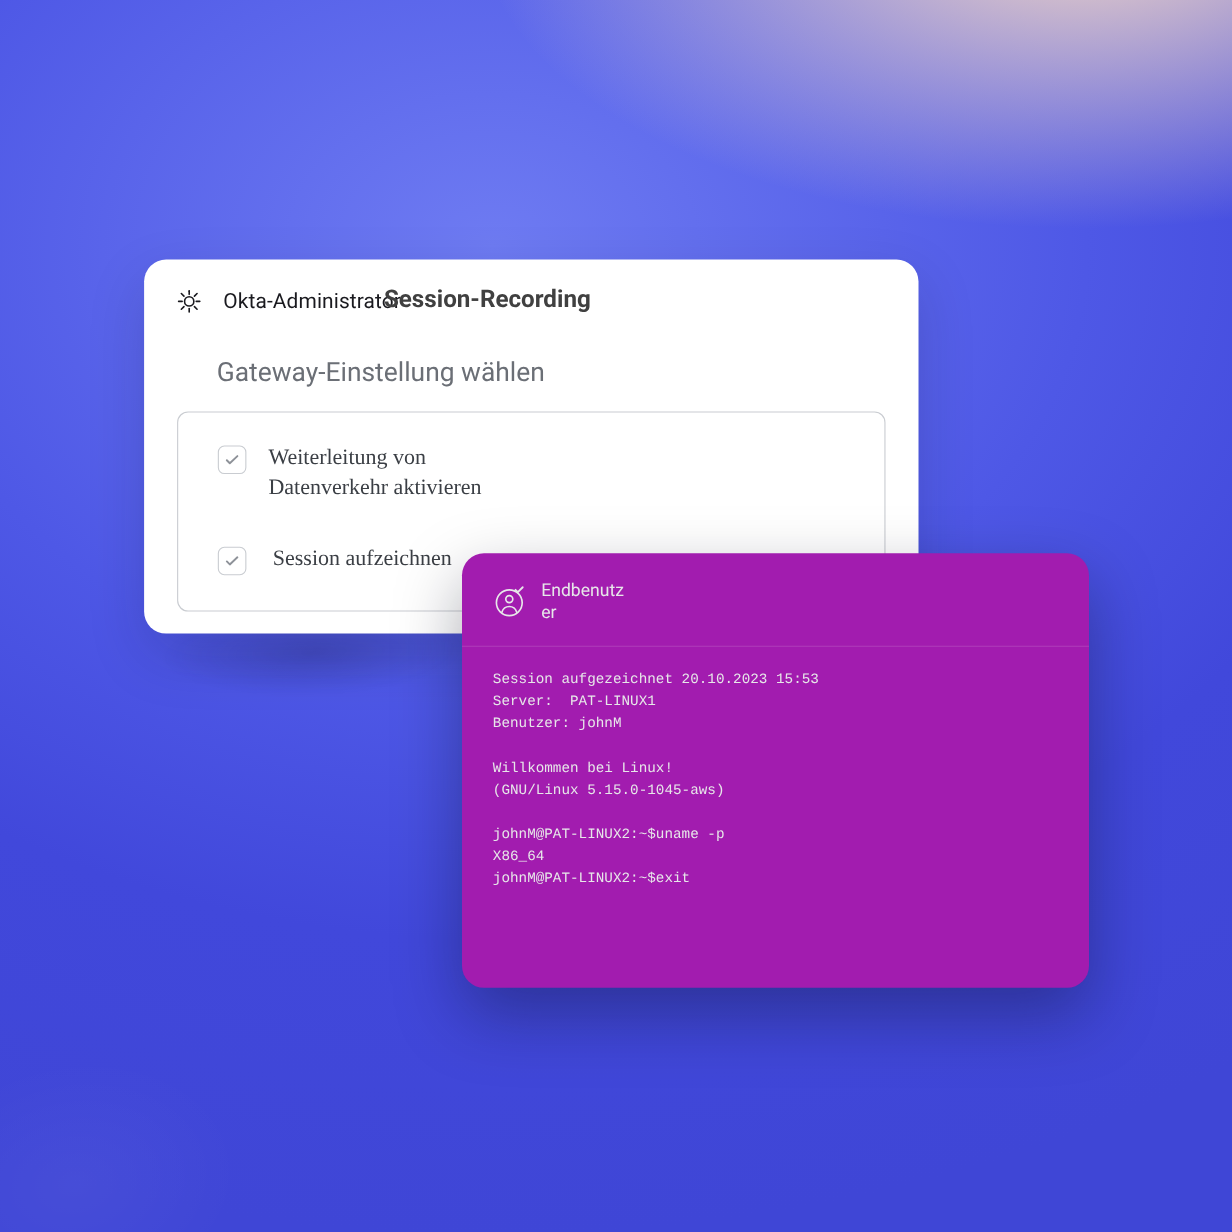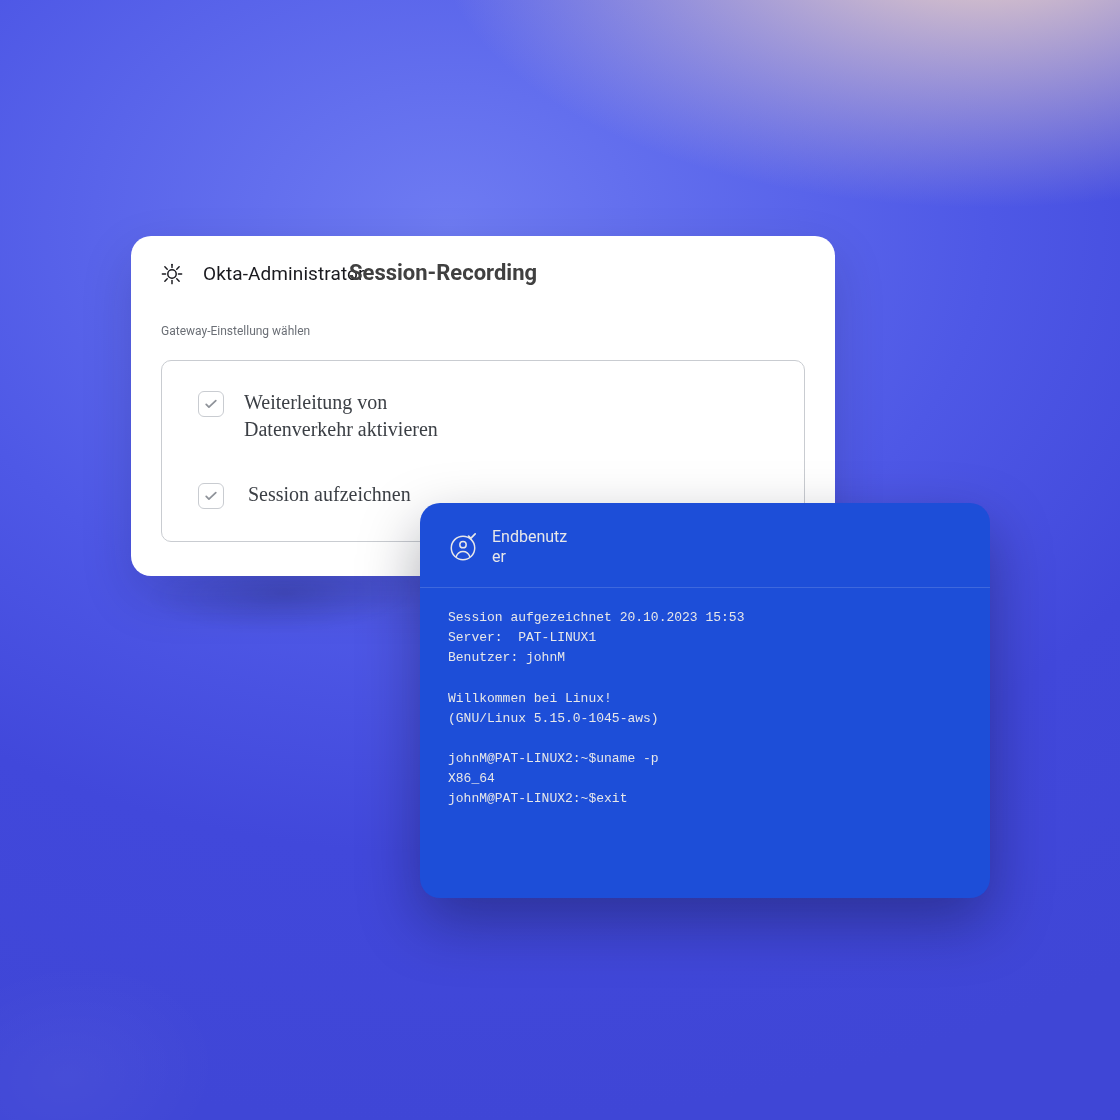--- a/index.html
+++ b/index.html
@@ -40,21 +40,21 @@
   .card-head { position: relative; height: 40px; }
   .brand { display: flex; align-items: center; gap: 20px; }
   .brand-logo { width: 22px; height: 22px; display: inline-flex; align-items: center; justify-content: center; }
   .brand-label { font-size: 19px; color: #1a1a1f; letter-spacing: .1px; }
   .card-title {
     position: absolute; left: 188px; top: -2px;
     font-size: 22px; font-weight: 700; color: #404040;
   }
   .subtitle {
     margin-top: 22px;
-    font-size: 12px; color: #6b6f76;
+    font-size: 24px; color: #6b6f76; margin-left: 36px;
   }
   .option-box {
     margin-top: 22px;
     border: 1px solid #c9ccd1;
     border-radius: 10px;
     padding: 20px 24px 22px 24px;
   }
   .opt {
     display: flex;
     align-items: flex-start;
@@ -76,21 +76,21 @@
     font-size: 20px; color: #3b3f45; line-height: 1.35;
     max-width: 300px;
     font-family: Liberation Serif, serif;
   }
 
   
   .term {
     position: absolute;
     left: 420px; top: 503px;
     width: 570px; height: 395px;
-    background: #1d4ed8;
+    background: #a21caf;
     color: #e7e7e9;
     border-radius: 20px;
     box-shadow: 0 24px 60px rgba(10,12,30,0.35);
     overflow: hidden;
   }
   .term-head {
     display: flex; align-items: center; gap: 14px;
     padding: 24px 28px 20px 28px;
     border-bottom: 1px solid rgba(255,255,255,0.15);
   }

